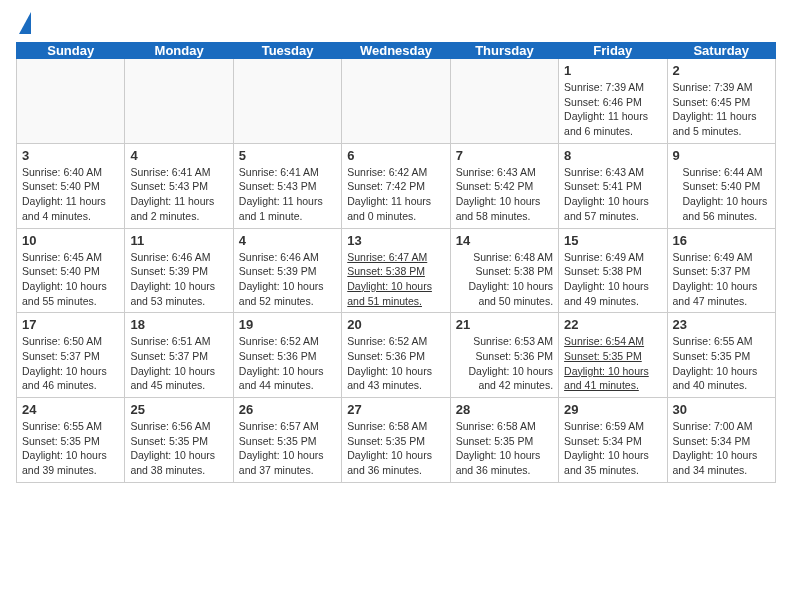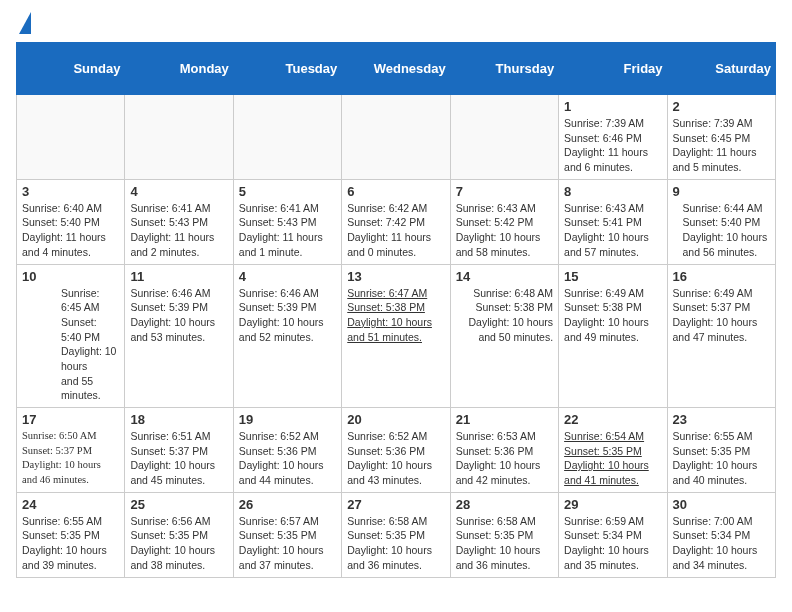--- a/index.html
+++ b/index.html
@@ -33,22 +33,22 @@
     .calendar {
       width: 100%;
       border-collapse: collapse;
       margin-top: 8px;
     }
     .calendar th {
       background: #1a6bbf;
       color: #fff;
       font-size: 13px;
       font-weight: bold;
-      padding: 18px 4px;
-      text-align: right;
+      padding: 0 4px;
+      text-align: center;
       border: 1px solid #1a6bbf;
     }
     .calendar td {
       border: 1px solid #ccc;
       vertical-align: top;
       padding: 4px 5px;
       width: 108px;
       min-height: 80px;
       background: #fff;
       font-size: 11px;
@@ -186,21 +186,21 @@
           <span class="day-number">9</span>
           <div class="day-info" style="white-space: pre-line; margin-left: 10px;">Sunrise: 6:44 AM
 Sunset: 5:40 PM
 Daylight: 10 hours
 and 56 minutes.</div>
         </td>
       </tr>
       <tr>
         <td>
           <span class="day-number">10</span>
-          <div class="day-info" style="white-space: pre-line; margin-left: 39px;">Sunrise: 6:45 AM
+          <div class="day-info" style="white-space: pre-line;">Sunrise: 6:45 AM
 Sunset: 5:40 PM
 Daylight: 10 hours
 and 55 minutes.</div>
         </td>
         <td>
           <span class="day-number">11</span>
           <div class="day-info" style="white-space: pre-line;">Sunrise: 6:46 AM
 Sunset: 5:39 PM
 Daylight: 10 hours
 and 53 minutes.</div>
@@ -237,21 +237,21 @@
           <span class="day-number">16</span>
           <div class="day-info" style="white-space: pre-line;">Sunrise: 6:49 AM
 Sunset: 5:37 PM
 Daylight: 10 hours
 and 47 minutes.</div>
         </td>
       </tr>
       <tr>
         <td>
           <span class="day-number">17</span>
-          <div class="day-info" style="white-space: pre-line; font-family: Liberation Serif, serif;">Sunrise: 6:50 AM
+          <div class="day-info" style="white-space: pre-line;">Sunrise: 6:50 AM
 Sunset: 5:37 PM
 Daylight: 10 hours
 and 46 minutes.</div>
         </td>
         <td>
           <span class="day-number">18</span>
           <div class="day-info" style="white-space: pre-line;">Sunrise: 6:51 AM
 Sunset: 5:37 PM
 Daylight: 10 hours
 and 45 minutes.</div>
@@ -265,21 +265,21 @@
         </td>
         <td>
           <span class="day-number">20</span>
           <div class="day-info" style="white-space: pre-line;">Sunrise: 6:52 AM
 Sunset: 5:36 PM
 Daylight: 10 hours
 and 43 minutes.</div>
         </td>
         <td>
           <span class="day-number">21</span>
-          <div class="day-info" style="white-space: pre-line;">Sunrise: 6:53 AM
+          <div class="day-info" style="white-space: pre-line; text-align: right;">Sunrise: 6:53 AM
 Sunset: 5:36 PM
 Daylight: 10 hours
 and 42 minutes.</div>
         </td>
         <td>
           <span class="day-number">22</span>
           <div class="day-info" style="white-space: pre-line; text-decoration: underline;">Sunrise: 6:54 AM
 Sunset: 5:35 PM
 Daylight: 10 hours
 and 41 minutes.</div>

